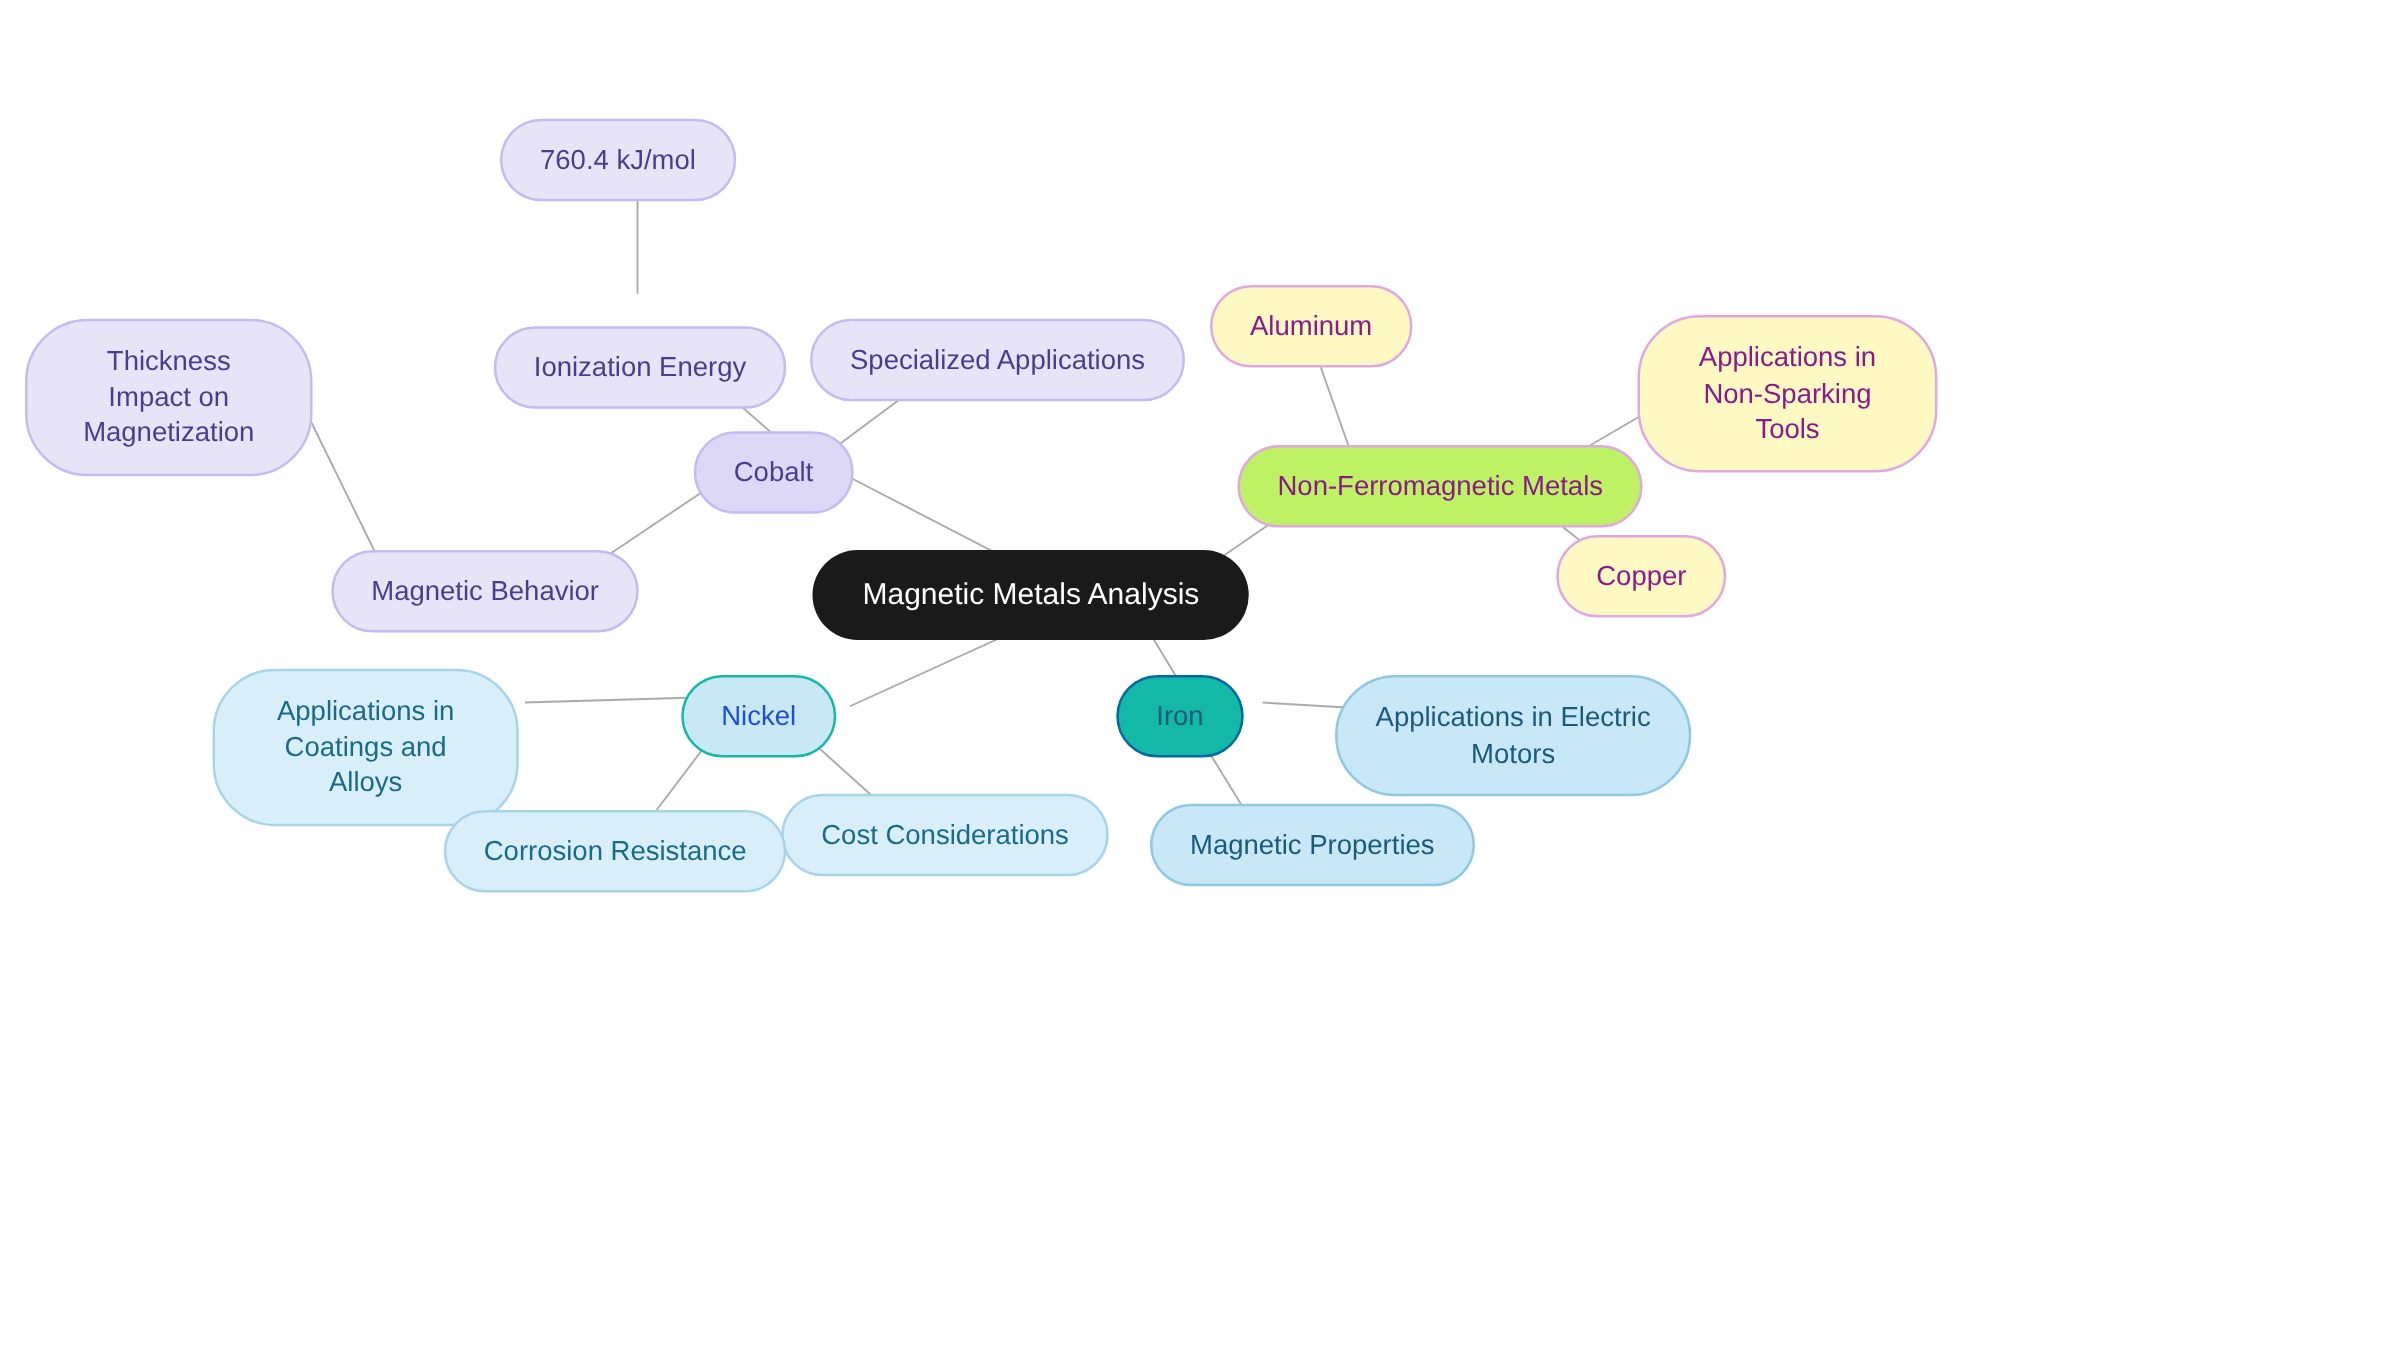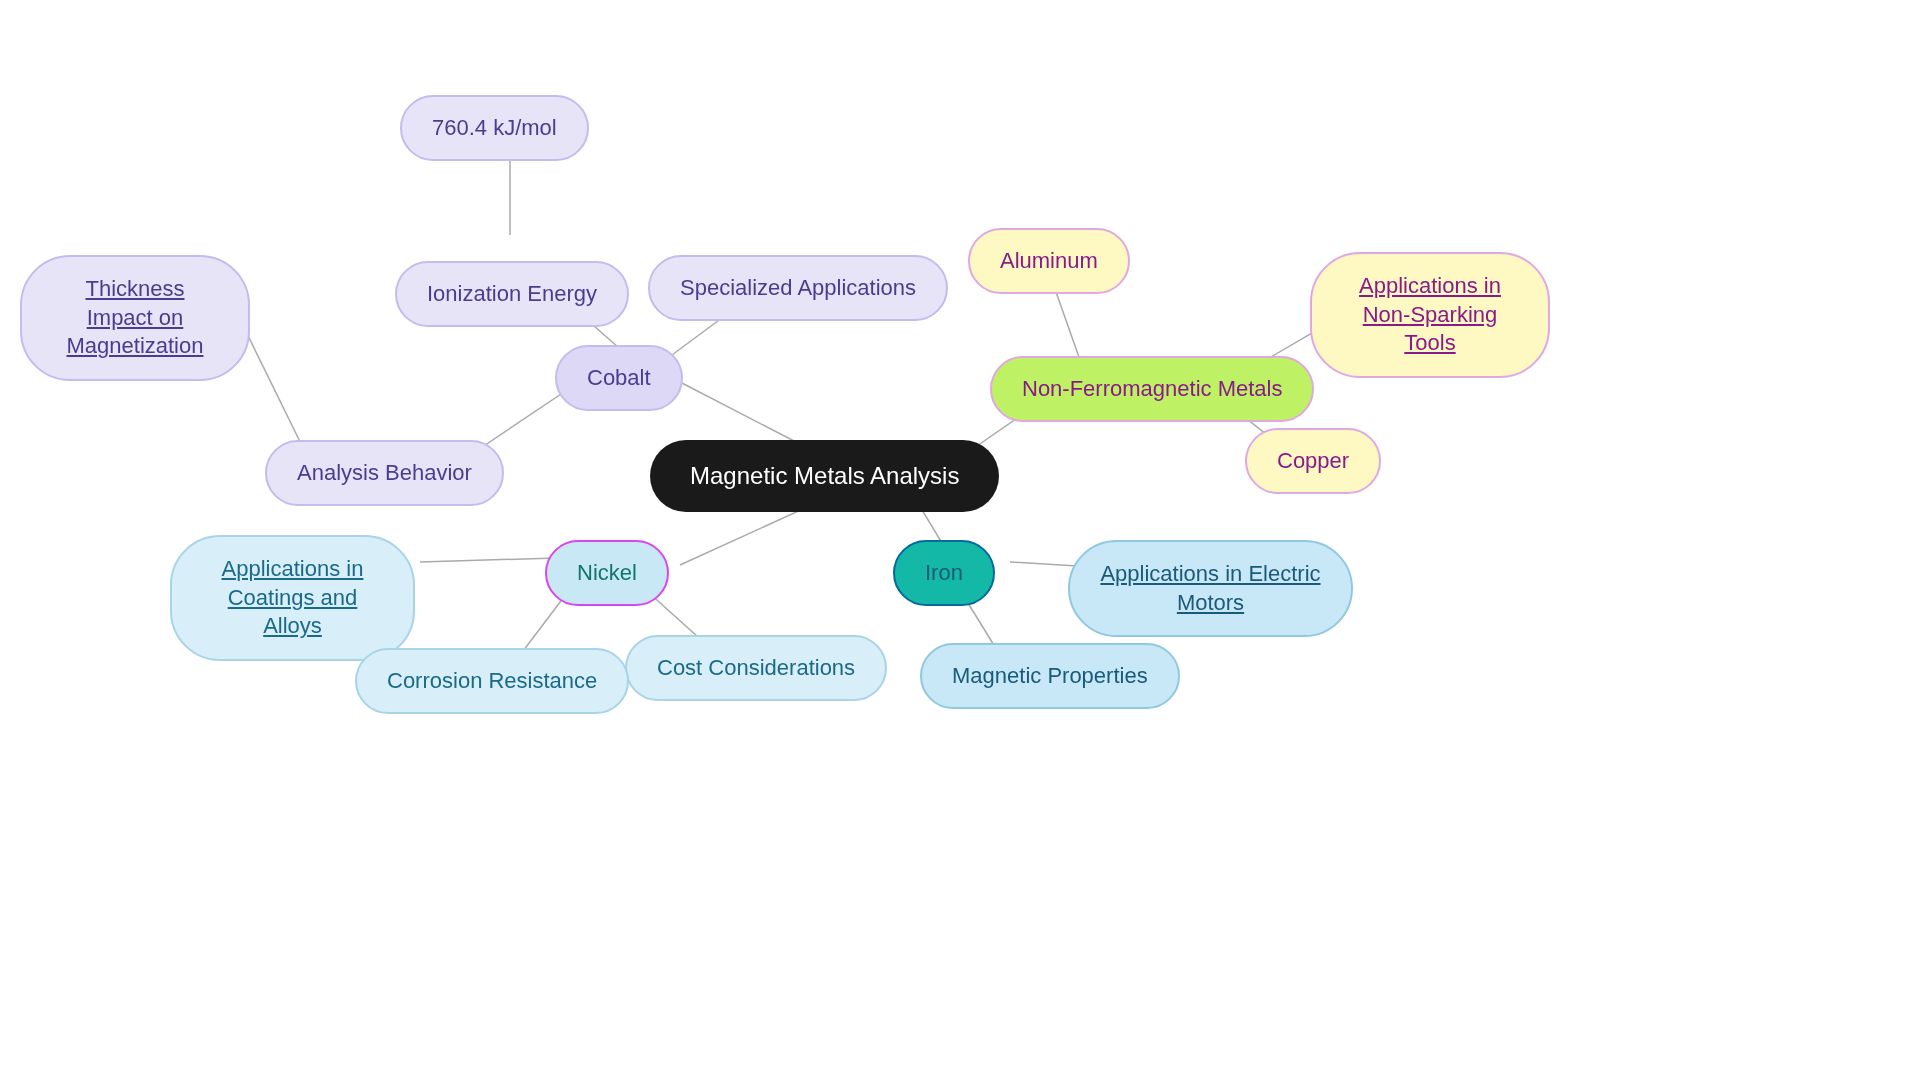--- a/index.html
+++ b/index.html
@@ -48,22 +48,22 @@
       color: #4a3d8f;
       border: 2px solid #c4bbee;
     }
     .node-cobalt-child {
       background: #e8e4f8;
       color: #4a3d8f;
       border: 2px solid #c4bbee;
     }
     .node-nickel {
       background: #c8e8f5;
-      color: #0f766e;
-      border: 2px solid #d946ef;
+      color: #1d4ed8;
+      border: 2px solid #14b8a6;
     }
     .node-nickel-child {
       background: #d8eef8;
       color: #1a6a8a;
       border: 2px solid #a8d4e8;
     }
     .node-iron {
       background: #14b8a6;
       color: #1a5a7a;
       border: 2px solid #0369a1;
@@ -80,21 +80,20 @@
     }
     .node-nonferro-child {
       background: #fef9c3;
       color: #8a1a8a;
       border: 2px solid #e0a8e0;
     }
     .multiline {
       white-space: normal;
       width: 220px;
       line-height: 1.3;
-      text-decoration: underline;
     }
   </style>
 </head>
 <body>
 
 <svg id="connections">
 
   <line x1="850" y1="470" x2="680" y2="382" stroke="#aaa" stroke-width="1.5"></line>
 
   <line x1="618" y1="347" x2="530" y2="270" stroke="#aaa" stroke-width="1.5"></line>
@@ -140,21 +139,21 @@
 
 <div class="node node-cobalt-child" style="left: 395px; top: 225px; margin-top: 36px;">
   <span>Ionization Energy</span>
 </div>
 
 <div class="node node-cobalt-child" style="left: 400px; top: 95px;">
   <span>760.4 kJ/mol</span>
 </div>
 
 <div class="node node-cobalt-child" style="left: 265px; top: 440px;">
-  <span>Analysis Behavior</span>
+  <span>Magnetic Behavior</span>
 </div>
 
 <div class="node node-cobalt-child multiline" style="left: 20px; top: 255px; width: 230px;">
   <span>Thickness Impact on Magnetization</span>
 </div>
 
 <div class="node node-cobalt-child" style="left: 648px; top: 255px;">
   <span>Specialized Applications</span>
 </div>
 

